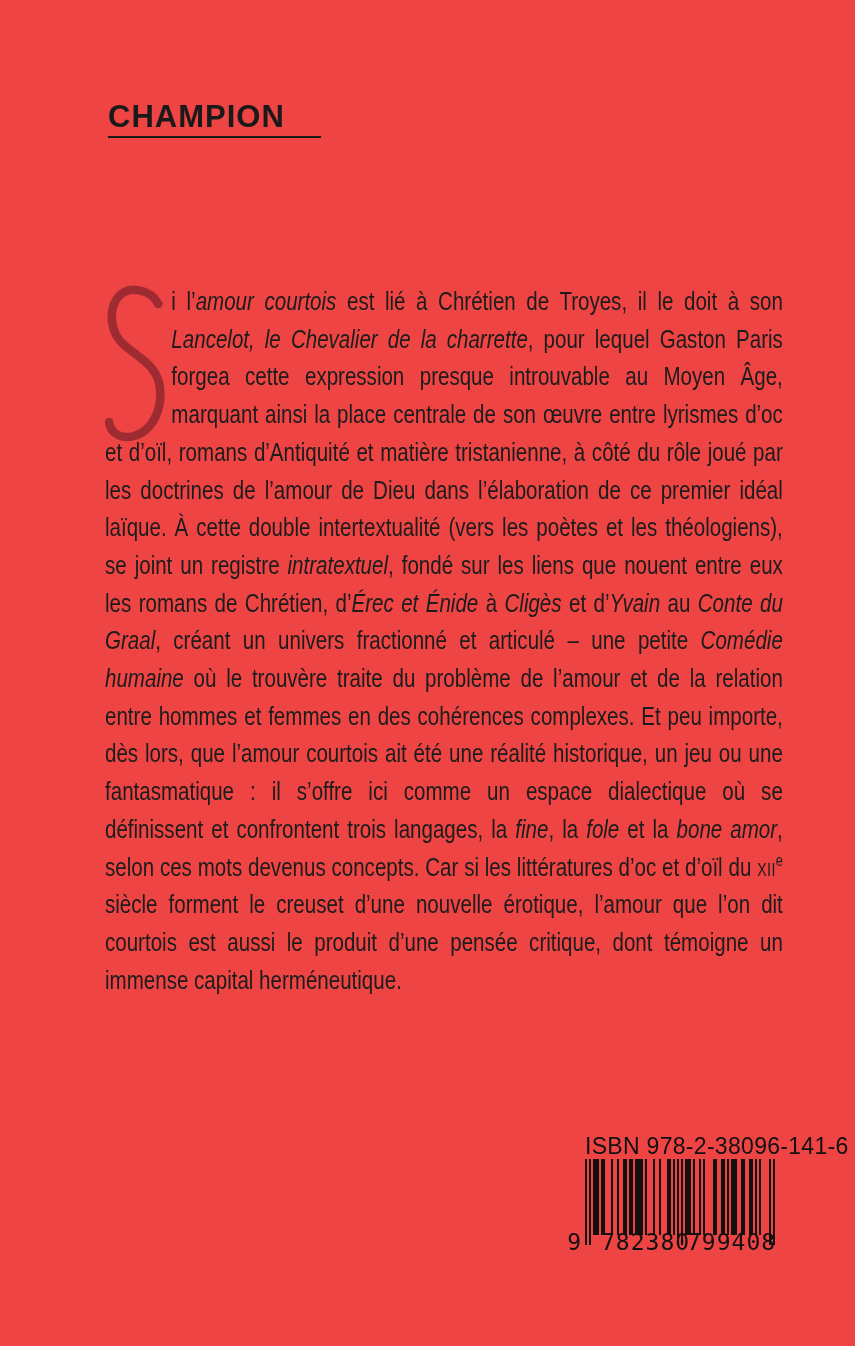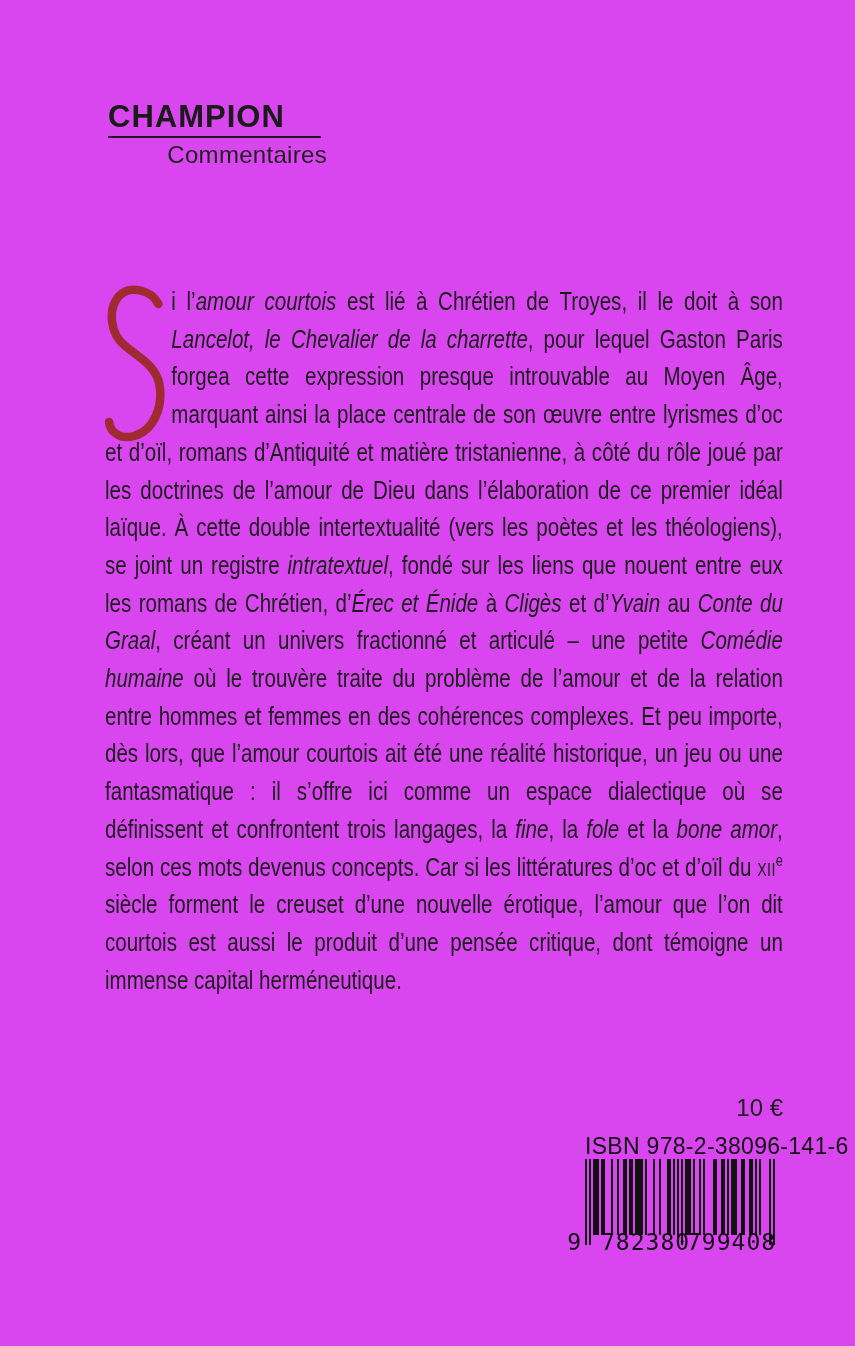--- a/index.html
+++ b/index.html
@@ -4,21 +4,21 @@
 <style>
   html,body{margin:0;padding:0;}
   body{
     width:855px;height:1346px;
     background:#ffffff;
     position:relative;
     font-family:"Liberation Sans",sans-serif;
     color:#1d1d1d;
     overflow:hidden;
   }
-  .page{position:absolute;inset:0;background:#d946ef;}
+  .page{position:absolute;inset:0;background:#ef4444;}
 
   
   .logo-block{position:absolute;left:108px;top:100px;width:219px;}
   .logo-name{
     font-family:"Liberation Sans",sans-serif;
     font-weight:700;font-size:31px;line-height:34px;
     letter-spacing:1px;color:#1a1a1a;
   }
   .logo-rule{width:213px;height:2px;background:#1a1a1a;margin-top:2px;}
   .logo-imprint{
@@ -72,37 +72,35 @@
   .bc-d-right{left:124px;width:86px;text-align:center;}
 </style>
 </head>
 <body>
 
 <div class="page">
 
   <div class="logo-block">
     <div class="logo-name">CHAMPION</div>
     <div class="logo-rule"></div>
-    <div class="logo-imprint">Commentaires</div>
   </div>
 
   <div class="synopsis">
     <span class="dropcap">
       <svg width="79" height="160" viewBox="0 0 62 160" preserveAspectRatio="none">
         <path d="M 53 21
                  C 46 7, 24 1, 13 14
                  C 3 27, 5 50, 19 62
                  C 34 75, 50 82, 54 101
                  C 58 123, 49 147, 29 153
                  C 15 157, 5 149, 4 139" fill="none" stroke="#9f2b32" stroke-width="8.5" stroke-linecap="round"></path>
       </svg>
     </span><span><span>i l’</span><span class="it">amour courtois</span><span> est lié à Chrétien de Troyes, il le doit à son </span><span class="it">Lancelot, le Chevalier de la charrette</span><span>, pour lequel Gaston Paris forgea cette expression presque introuvable au Moyen Âge, marquant ainsi la place centrale de son œuvre entre lyrismes d’oc et d’oïl, romans d’Antiquité et matière tristanienne, à côté du rôle joué par les doctrines de l’amour de Dieu dans l’élaboration de ce premier idéal laïque. À cette double intertextualité (vers les poètes et les théologiens), se joint un registre </span><span class="it">intratextuel</span><span>, fondé sur les liens que nouent entre eux les romans de Chrétien, d’</span><span class="it">Érec et Énide</span><span> à </span><span class="it">Cligès</span><span> et d’</span><span class="it">Yvain</span><span> au </span><span class="it">Conte du Graal</span><span>, créant un univers fractionné et articulé – une petite </span><span class="it">Comédie humaine</span><span> où le trouvère traite du problème de l’amour et de la relation entre hommes et femmes en des cohérences complexes. Et peu importe, dès lors, que l’amour courtois ait été une réalité historique, un jeu ou une fantasmatique : il s’offre ici comme un espace dialectique où se définissent et confrontent trois langages, la </span><span class="it">fine</span><span>, la </span><span class="it">fole</span><span> et la </span><span class="it">bone amor</span><span>, selon ces mots devenus concepts. Car si les littératures d’oc et d’oïl du </span><span class="sc">xii</span><span class="sup">e</span><span> siècle forment le creuset d’une nouvelle érotique, l’amour que l’on dit courtois est aussi le produit d’une pensée critique, dont témoigne un immense capital herméneutique.</span></span>
   </div>
 
-  <div class="price">10 €</div>
 
   <div class="barcode-block">
     <div class="isbn-line">ISBN 978-2-38096-141-6</div>
     <svg class="bars" width="190" height="86" viewBox="0 0 190 86" fill="#111111">
         <rect x="0" y="0" width="2" height="86"></rect>
         <rect x="4" y="0" width="2" height="86"></rect>
         <rect x="8" y="0" width="2" height="76"></rect>
         <rect x="10" y="0" width="2" height="76"></rect>
         <rect x="12" y="0" width="2" height="76"></rect>
         <rect x="16" y="0" width="2" height="76"></rect>

